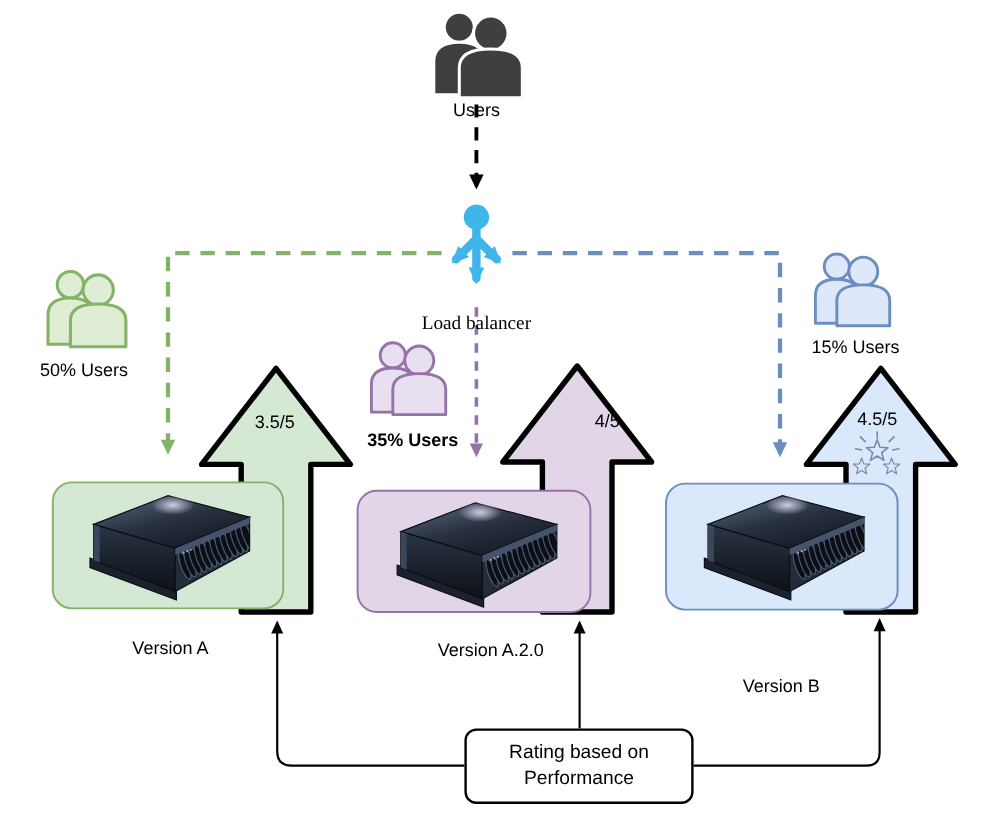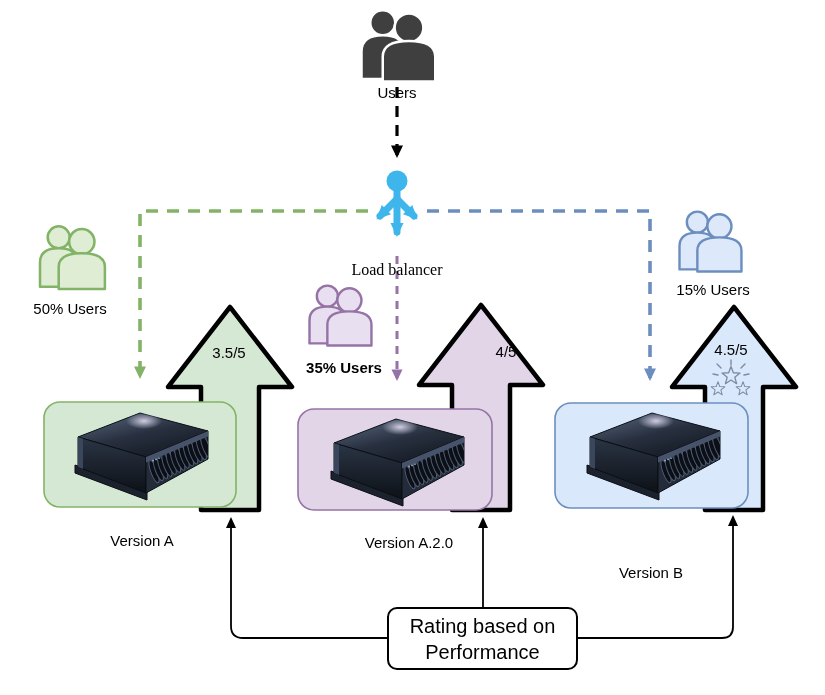--- a/index.html
+++ b/index.html
@@ -17,21 +17,21 @@
     white-space:nowrap;
     font-size:15px;color:#000;
     text-align:center;
   }
   .lbl.serif{font-family:"Liberation Serif", serif;font-size:16px;}
   .rating-box{
     position:absolute;left:387px;top:607px;width:191px;height:63px;
     box-sizing:border-box;
     background:#fff;border:2px solid #000;border-radius:10px;
     display:flex;flex-direction:column;align-items:center;justify-content:center;
-    font-size:20px;line-height:1.3;color:#000;
+    font-size:16px;line-height:1.3;color:#000;
   }
 </style>
 </head>
 <body>
 
 <div class="stage">
 
   <svg class="layer" width="825" height="695" viewBox="0 0 825 695">
     <defs>
 

